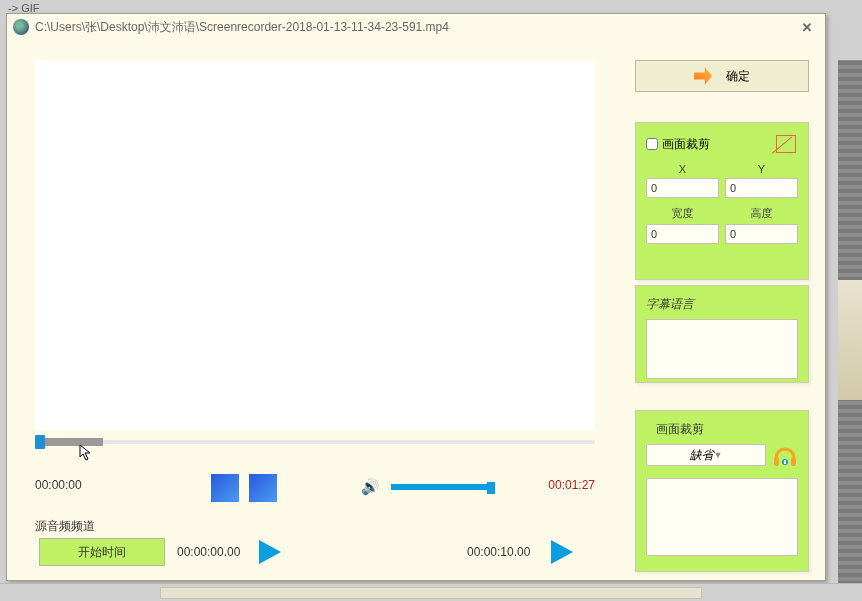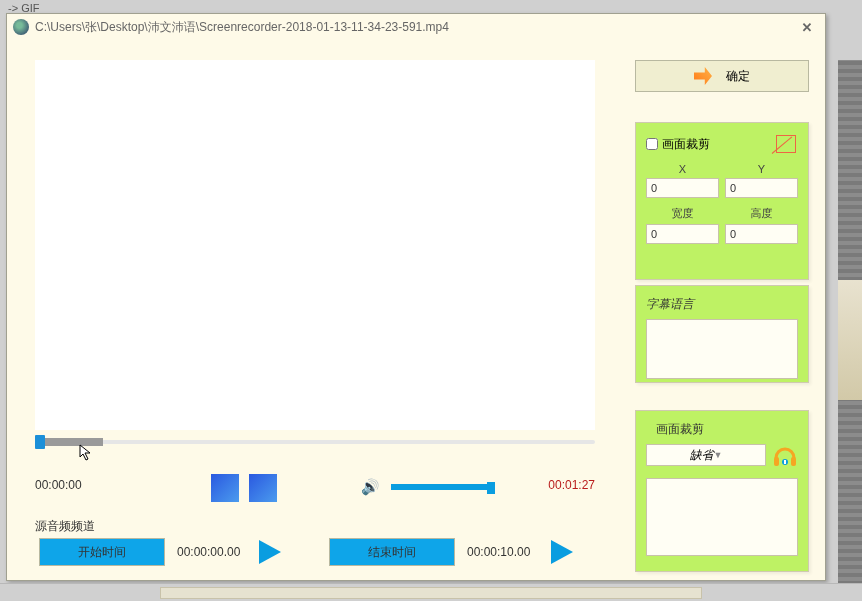--- a/index.html
+++ b/index.html
@@ -134,21 +134,21 @@
       position: absolute; left: 28px; top: 478px;
       color: #333;
     }
     .clip-row {
       position: absolute; left: 28px; top: 498px;
       width: 560px; height: 36px;
     }
     .time-btn {
       position: absolute; top: 0;
       width: 126px; height: 28px;
-      background: #0ea5e9;
+      background: #bef264;
       border: 1px solid #b8b8a0;
       display: flex; align-items: center; justify-content: center;
       cursor: pointer;
       color: #333;
     }
     .time-btn.start { left: 4px; }
     .time-btn.end { left: 294px; }
     .time-val {
       position: absolute; top: 7px;
       color: #333;
@@ -295,21 +295,20 @@
         <div class="vol-thumb"></div>
       </div>
       <div class="time-total">00:01:27</div>
     </div>
 
     <div class="clip-label">源音频频道</div>
     <div class="clip-row">
       <div class="time-btn start">开始时间</div>
       <div class="time-val start">00:00:00.00</div>
       <div class="play-tri one"></div>
-      <div class="time-btn end">结束时间</div>
       <div class="time-val end">00:00:10.00</div>
       <div class="play-tri two"></div>
     </div>
 
     <div class="ok-btn">
       <div class="ok-icon"></div>
       <span>确定</span>
     </div>
 
     <div class="panel-box crop">

